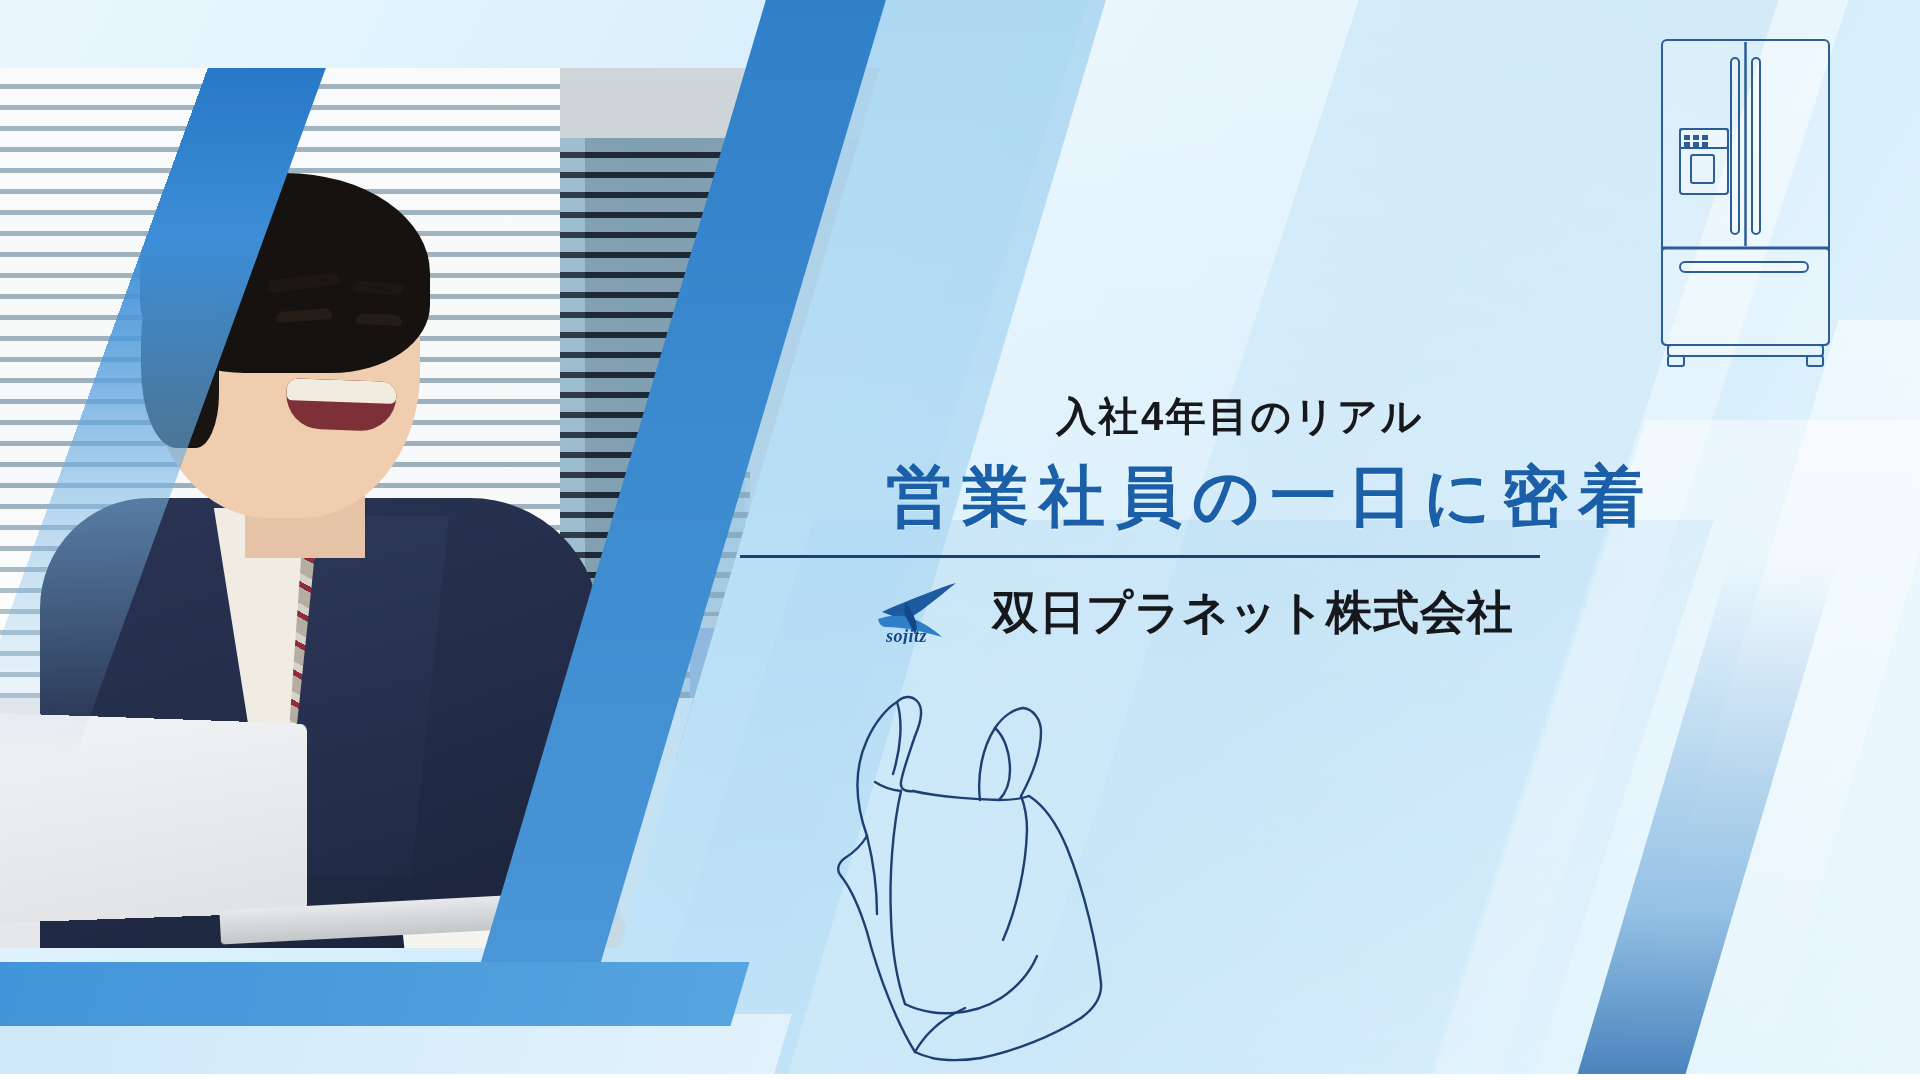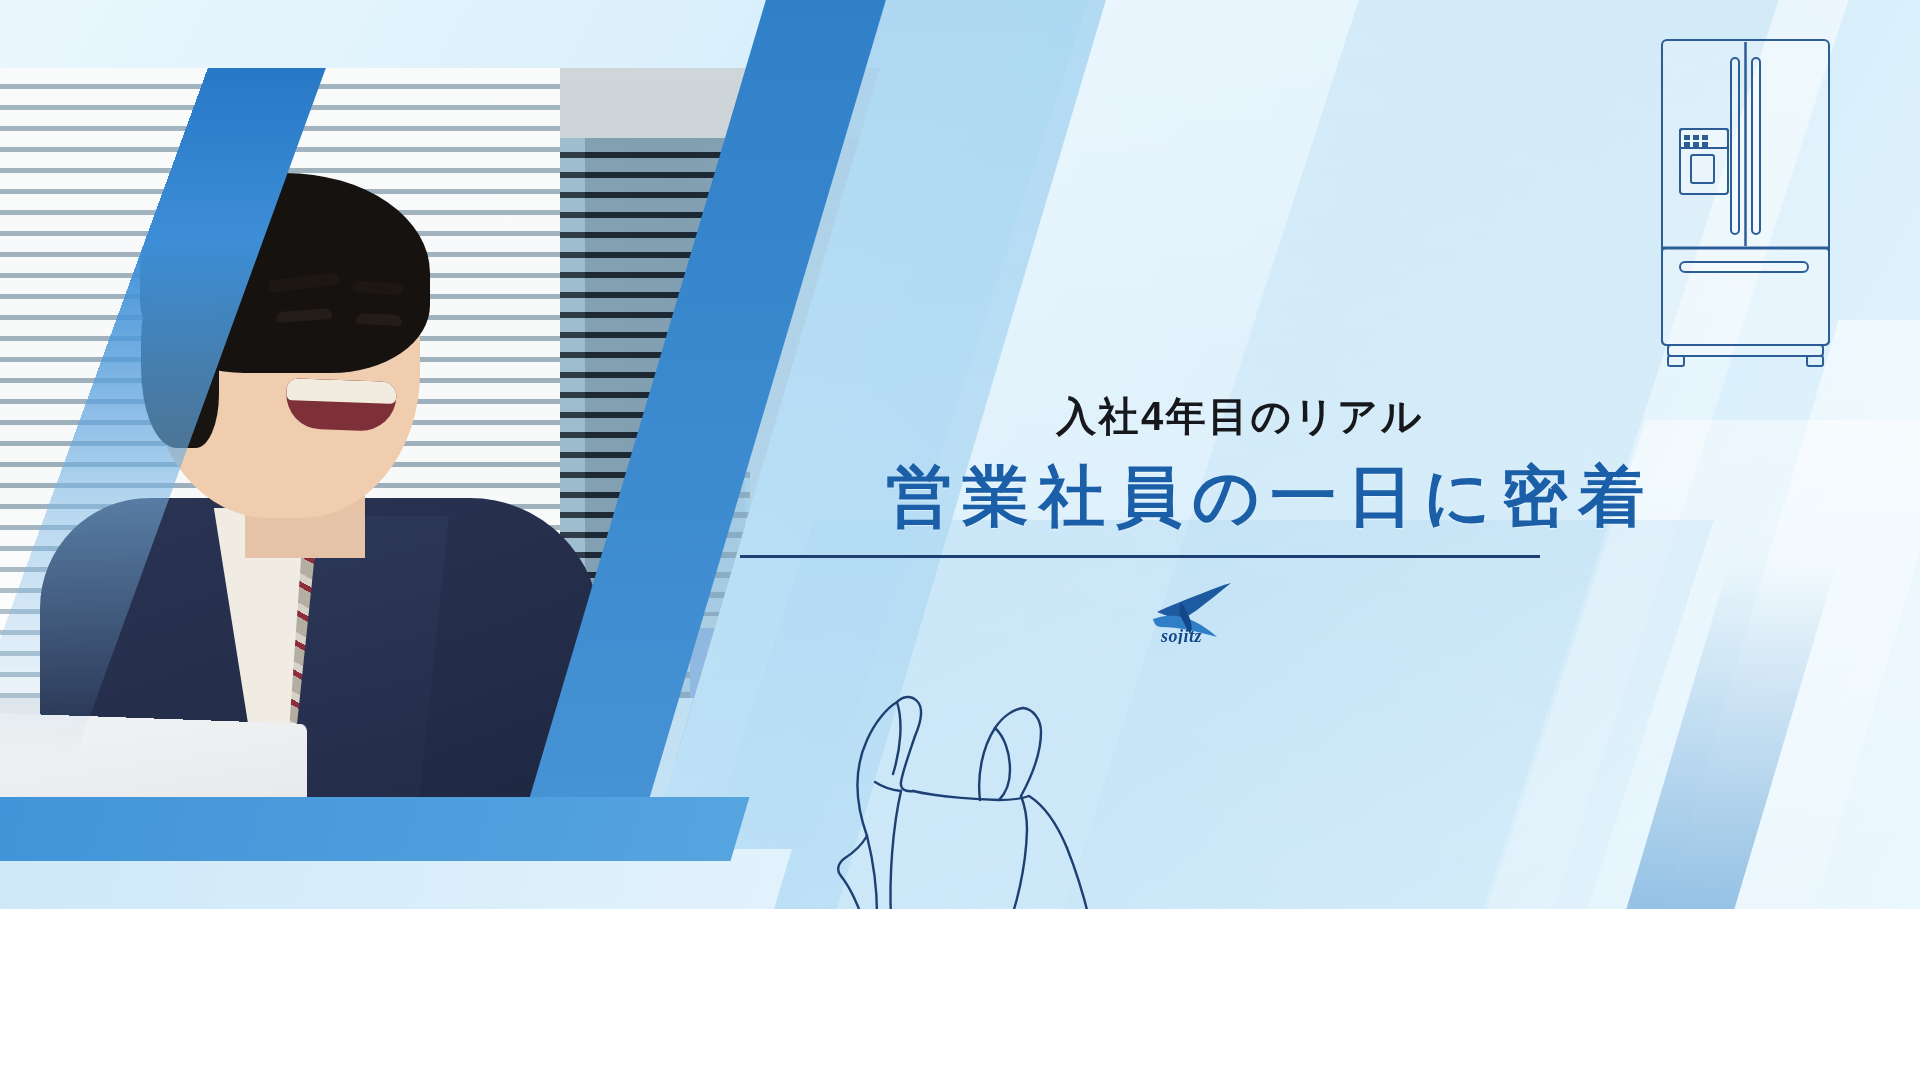--- a/index.html
+++ b/index.html
@@ -8,21 +8,21 @@
     padding: 0;
     background: #ffffff;
   }
   body {
     font-family: "Liberation Sans", "DejaVu Sans", sans-serif;
   }
 
   #stage {
     position: relative;
     width: 1920px;
-    height: 909px;
+    height: 1074px;
     overflow: hidden;
     background: #dff1fb;
   }
 
   
   .bg-base {
     position: absolute;
     inset: 0;
     background: linear-gradient(118deg, #eaf7fd 0%, #d6eefb 38%, #cfeafa 62%, #e6f6fd 100%);
   }
@@ -495,16 +495,17 @@
     <p class="subtitle">入社4年目のリアル</p>
     <h1 class="title">営業社員の一日に密着</h1>
     <div class="rule"></div>
     <div class="brandrow">
       <svg class="sojitz-logo" width="88" height="62" viewBox="0 0 88 62" fill="none">
         <path d="M6 30 C18 24 34 18 52 11 C62 7 72 3 80 1 C70 9 58 19 46 28 C40 32 34 36 28 39 C22 36 14 33 6 30 Z" fill="#1d5aa0"></path>
         <path d="M2 37 C10 34 18 33 26 34 C34 35 42 38 50 43 C56 47 62 51 66 55 C58 53 48 50 38 48 C28 46 18 45 10 45 C6 45 3 42 2 37 Z" fill="#2f7fc8"></path>
         <path d="M30 20 C34 26 38 33 40 40 C41 45 41 49 39 52 C36 47 33 41 30 35 C28 31 28 25 30 20 Z" fill="#14478a"></path>
         <text x="10" y="60" font-family="'Liberation Serif', serif" font-size="18" font-style="italic" font-weight="700" fill="#14478a" letter-spacing="0.5">sojitz</text>
       </svg>
+      <span class="brandname">双日プラネット株式会社</span>
     </div>
   </div>
 
 </div>
 
 </body></html>

